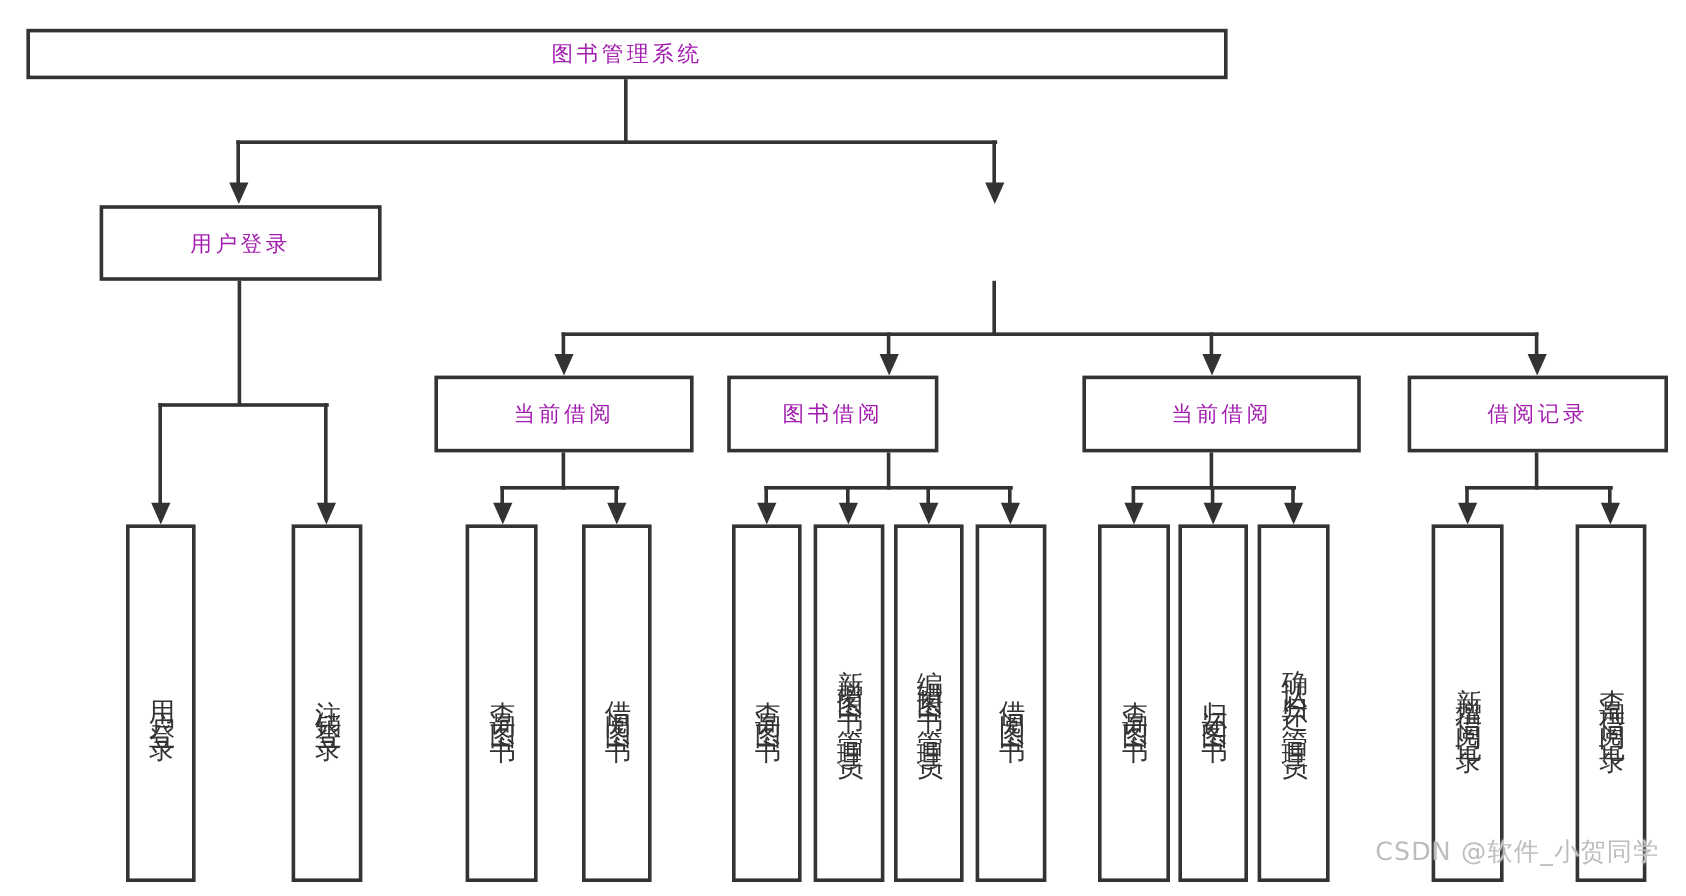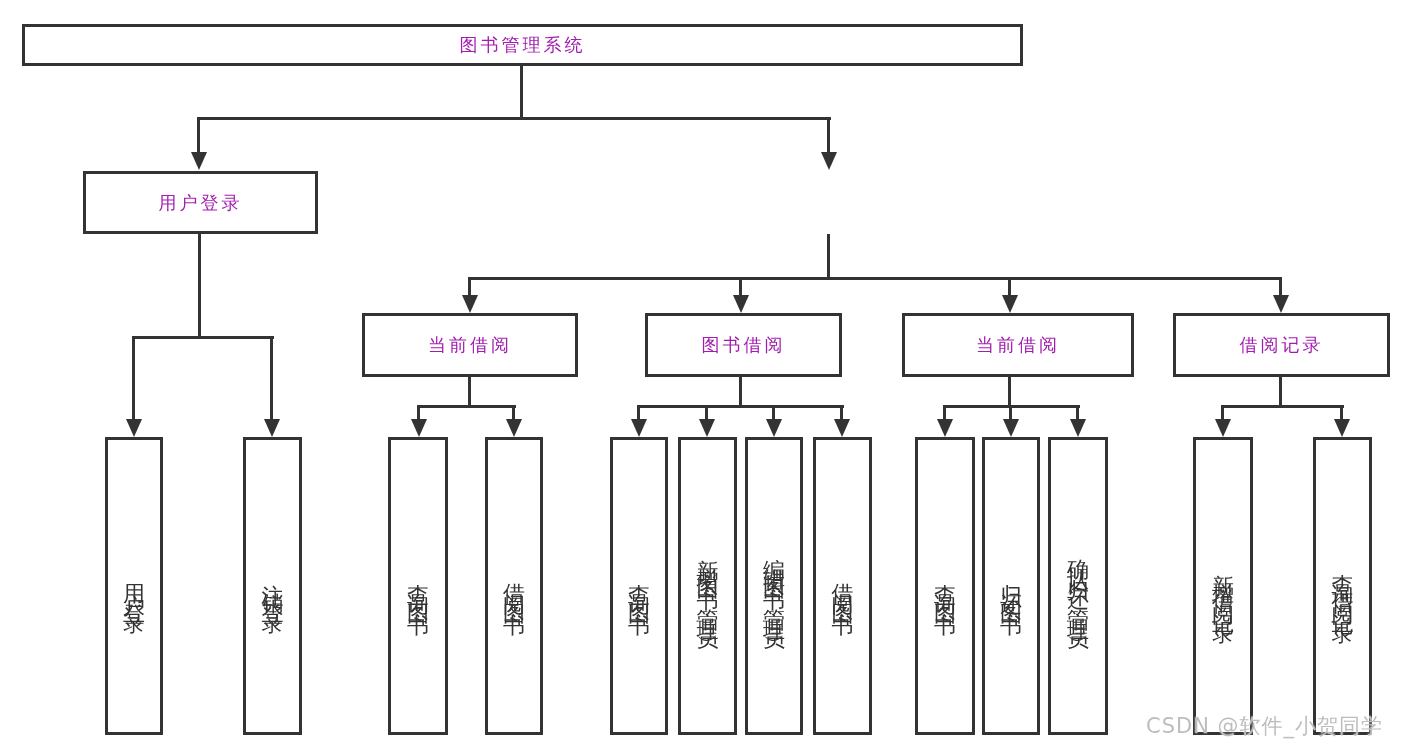--- a/index.html
+++ b/index.html
@@ -48,21 +48,21 @@
     position: absolute;
     width: 0;
     height: 0;
     border-left: 8px solid transparent;
     border-right: 8px solid transparent;
     border-top: 18px solid #333333;
   }
   .watermark {
     position: absolute;
     left: 1146px;
-    top: 712px;
+    top: 696px;
     font-size: 21px;
     letter-spacing: 1px;
     color: #bdbdbd;
     text-shadow: 0 0 2px #ffffff;
     white-space: nowrap;
   }
 </style>
 </head>
 <body>
 
@@ -97,21 +97,21 @@
   <div class="ln" style="left:1008px;top:277px;width:3px;height:19px"></div>
   <div class="ln" style="left:1279px;top:277px;width:3px;height:19px"></div>
   <div class="arrow" style="left:462px;top:295px"></div>
   <div class="arrow" style="left:733px;top:295px"></div>
   <div class="arrow" style="left:1002px;top:295px"></div>
   <div class="arrow" style="left:1273px;top:295px"></div>
 
   <div class="box" style="left:362px;top:313px;width:216px;height:64px">
     <span class="hlabel">当前借阅</span>
   </div>
-  <div class="box" style="left:645px;top:313px;width:197px;height:64px">
+  <div class="box" style="left:606px;top:313px;width:176px;height:64px">
     <span class="hlabel">图书借阅</span>
   </div>
   <div class="box" style="left:902px;top:313px;width:232px;height:64px">
     <span class="hlabel">当前借阅</span>
   </div>
   <div class="box" style="left:1173px;top:313px;width:217px;height:64px">
     <span class="hlabel">借阅记录</span>
   </div>
 
   <div class="ln" style="left:468px;top:377px;width:3px;height:31px"></div>

